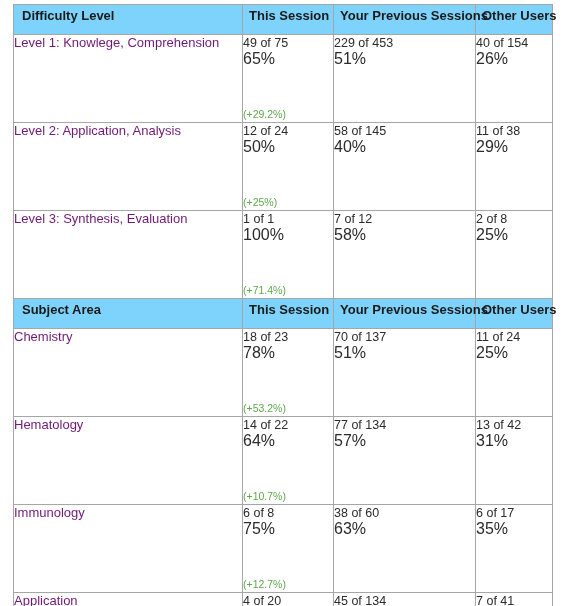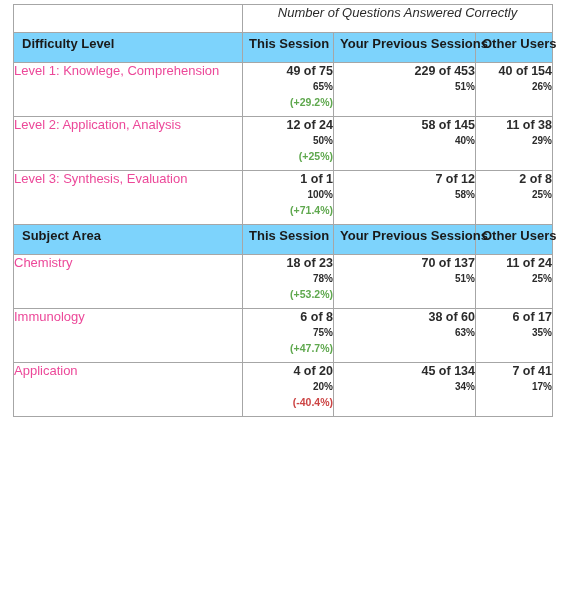--- a/index.html
+++ b/index.html
@@ -68,66 +68,61 @@
   }
   tr.section-head td.hd-label  { text-align: left;  padding-left: 8px; }
   tr.section-head td.hd-metric { text-align: center; white-space: nowrap; }
 
   
   tr.data-row td {
     height: 53px;
   }
   td.cell-label {
     font-size: 13px;
-    color: #ec4899;
+    color: #701a75;
     padding: 5px 5px 5px 8px;
     white-space: nowrap;
   }
   td.cell-metric {
-    text-align: right;
+    text-align: left;
     padding: 5px 4px 4px 4px;
-    font-weight: bold;
   }
   .m-frac {
     display: block;
     font-size: 12.5px;
     color: #2b2b2b;
     line-height: 16px;
   }
   .m-pct {
     display: block;
-    font-size: 10px;
+    font-size: 16px;
     color: #2b2b2b;
     line-height: 16px;
   }
   .m-delta {
     display: block;
     font-size: 10.5px;
     line-height: 15px;
   }
-  .m-delta.up   { color: #5fa84e; }
+  .m-delta.up   { color: #5fa84e; margin-top: 40px; }
   .m-delta.down { color: #cc4444; }
   .m-delta.none { color: transparent; }
 </style>
 </head>
 <body>
 
 <div class="stats-wrap">
   <table class="stats">
     <colgroup>
       <col class="c-label">
       <col class="c-session">
       <col class="c-prev">
       <col class="c-other">
     </colgroup>
     <tbody>
-      <tr class="caption-row">
-        <td class="caption-blank"></td>
-        <td class="caption-title" colspan="3">Number of Questions Answered Correctly</td>
-      </tr>
     <tr class="section-head">
           <td class="hd-label">Difficulty Level</td>
           <td class="hd-metric">This Session</td>
           <td class="hd-metric">Your Previous Sessions</td>
           <td class="hd-metric">Other Users</td>
         </tr>
         <tr class="data-row">
           <td class="cell-label">Level 1: Knowlege, Comprehension</td>
           <td class="cell-metric">
             <span class="m-frac">49 of 75</span>
@@ -199,25 +194,43 @@
             <span class="m-pct">51%</span>
             <span class="m-delta none"></span>
           </td>
           <td class="cell-metric">
             <span class="m-frac">11 of 24</span>
             <span class="m-pct">25%</span>
             <span class="m-delta none"></span>
           </td>
         </tr>
         <tr class="data-row">
+          <td class="cell-label">Hematology</td>
+          <td class="cell-metric">
+            <span class="m-frac">14 of 22</span>
+            <span class="m-pct">64%</span>
+            <span class="m-delta up">(+10.7%)</span>
+          </td>
+          <td class="cell-metric">
+            <span class="m-frac">77 of 134</span>
+            <span class="m-pct">57%</span>
+            <span class="m-delta none"></span>
+          </td>
+          <td class="cell-metric">
+            <span class="m-frac">13 of 42</span>
+            <span class="m-pct">31%</span>
+            <span class="m-delta none"></span>
+          </td>
+        </tr>
+        <tr class="data-row">
           <td class="cell-label">Immunology</td>
           <td class="cell-metric">
             <span class="m-frac">6 of 8</span>
             <span class="m-pct">75%</span>
-            <span class="m-delta up">(+47.7%)</span>
+            <span class="m-delta up">(+12.7%)</span>
           </td>
           <td class="cell-metric">
             <span class="m-frac">38 of 60</span>
             <span class="m-pct">63%</span>
             <span class="m-delta none"></span>
           </td>
           <td class="cell-metric">
             <span class="m-frac">6 of 17</span>
             <span class="m-pct">35%</span>
             <span class="m-delta none"></span>

